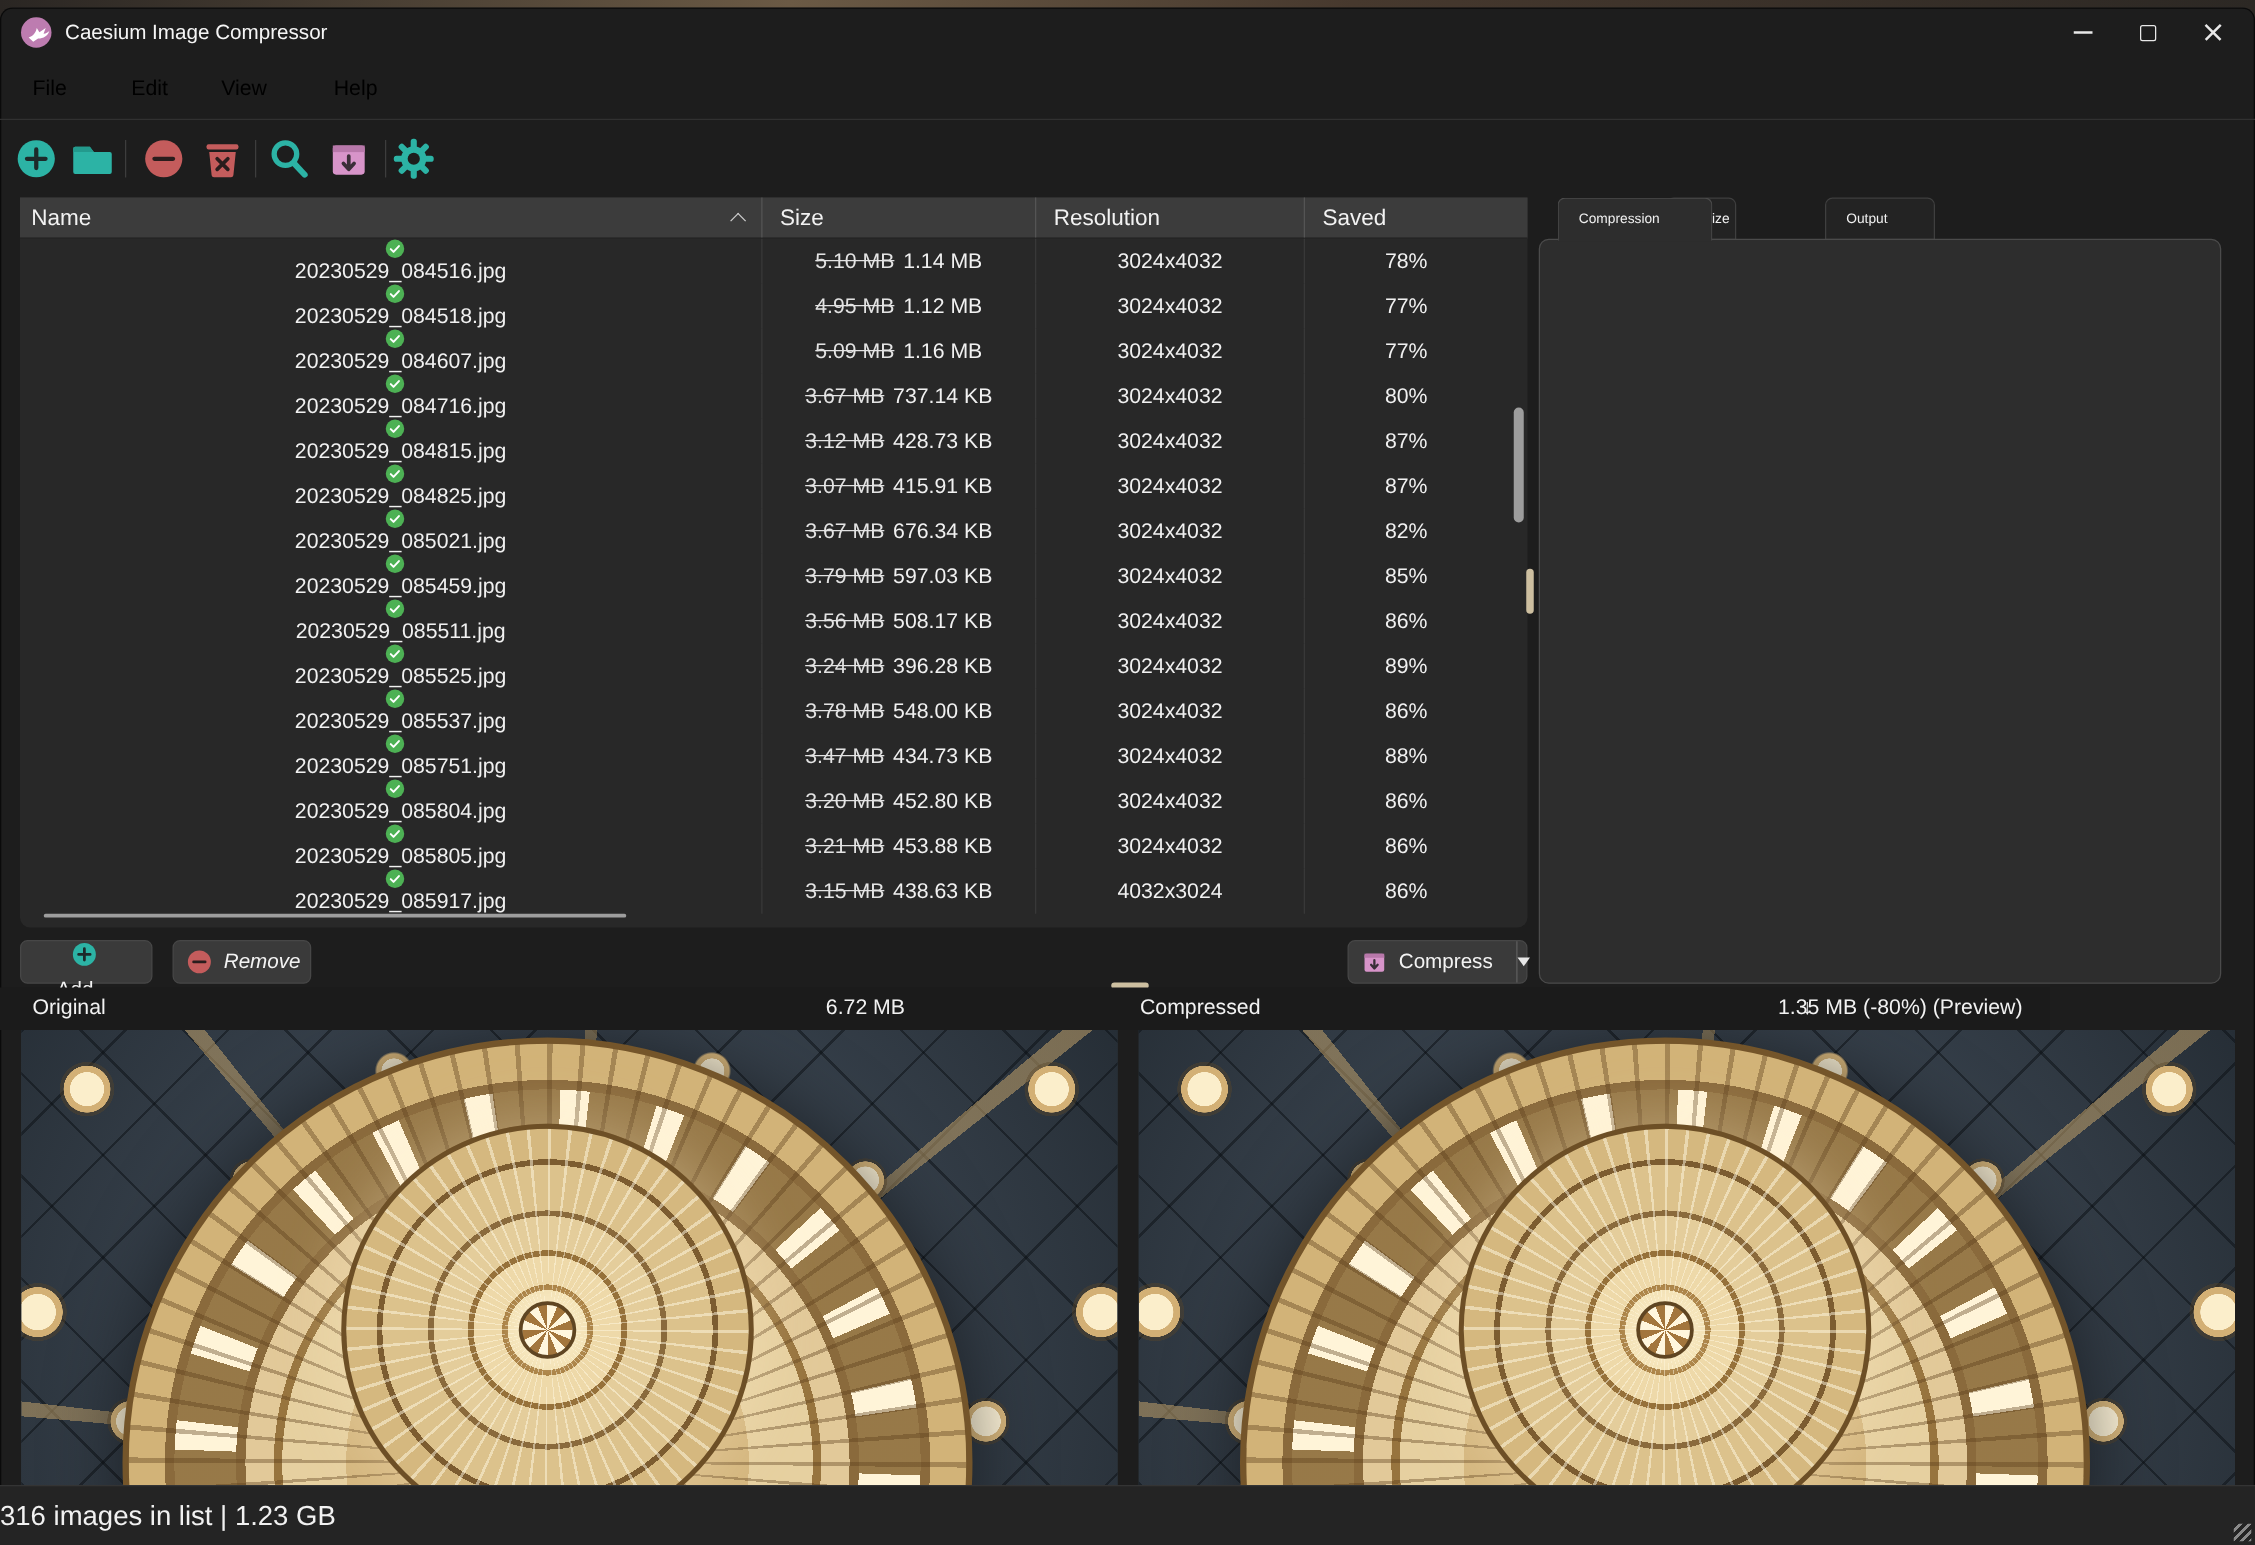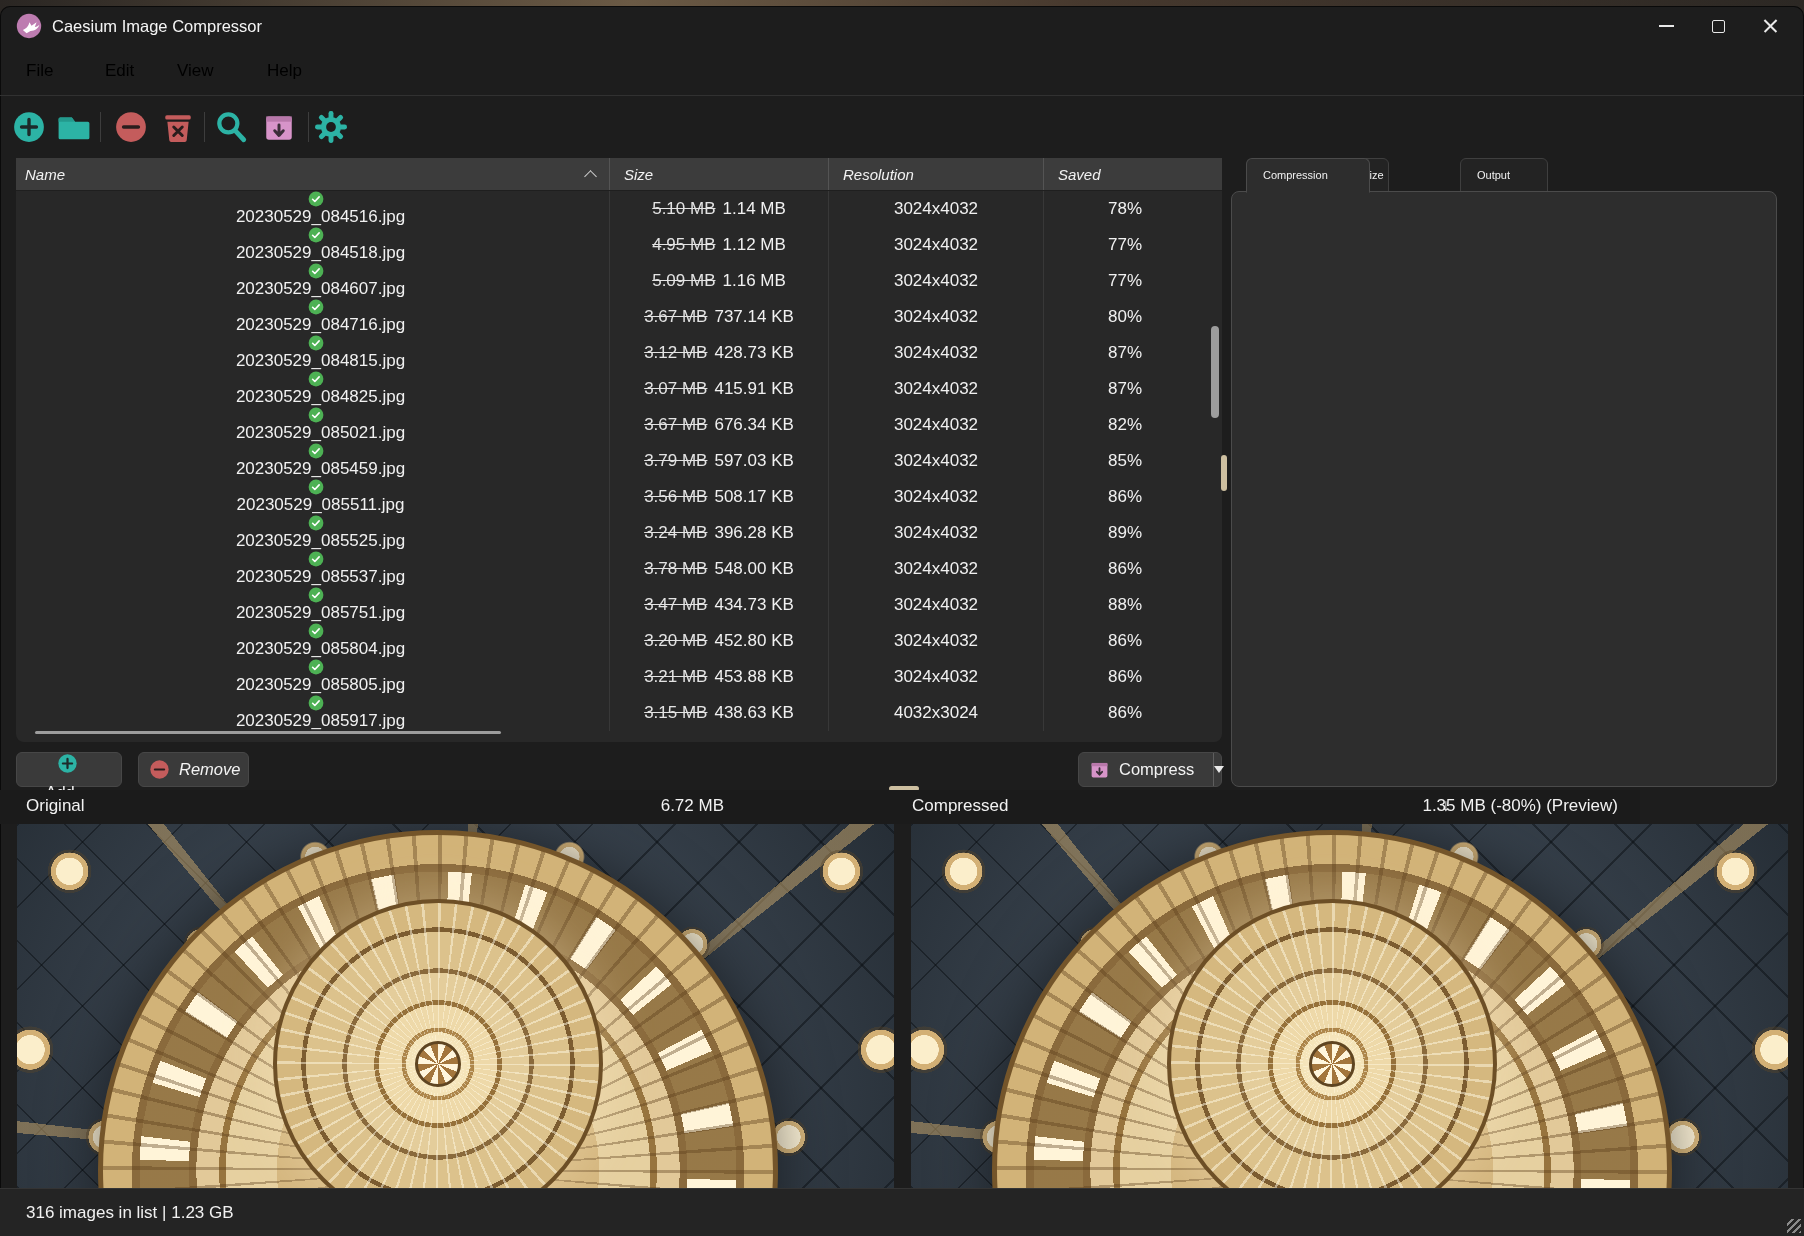--- a/index.html
+++ b/index.html
@@ -29,21 +29,21 @@
   .menubar { left:0; top:46px; width:1804px; height:49px; }
   .menu-item { position:absolute; top:10px; height:30px; line-height:30px; padding:0 9px; border-radius:5px; color:#000000; }
 
   
   .toolbar { left:0; top:95px; width:1804px; height:62px; border-top:1px solid #313131; }
   .tbtn { position:absolute; top:12px; width:38px; height:38px; border-radius:6px; display:flex; align-items:center; justify-content:center; }
   .tsep { position:absolute; top:16px; width:1px; height:30px; background:#3d3d3d; }
 
   
   .table { left:16px; top:158px; width:1206px; height:584px; background:#282828; border-radius:0 0 8px 8px; }
-  .thead { display:flex; height:33px; background:#3c3c3c; border-bottom:1px solid #1f1f1f; font-size:15px;font-style:italic; }
+  .thead { display:flex; height:33px; background:#3c3c3c; border-bottom:1px solid #1f1f1f; font-size:18px; }
   .th { display:flex; align-items:center; padding-left:14px; border-right:1px solid #545454; color:#f2f2f2; position:relative; }
   .th.c1 { width:594px; padding-left:9px; }
   .th.c2 { width:219px; } .th.c3 { width:215px; } .th.c4 { flex:1; border-right:none; }
   .sortchev { position:absolute; right:14px; width:9px; height:9px; border-right:1.8px solid #cfcfcf; border-bottom:1.8px solid #cfcfcf; transform:rotate(-135deg); top:14px; }
   .tbody { position:relative; }
   .trow { display:flex; height:36px; font-size:17px; }
   .td { display:flex; align-items:center; border-right:1px solid #383838; height:36px; }
   .td.c1 { width:594px; padding-left:6px;flex-direction:column; }
   .td.c2 { width:219px; justify-content:center; }
   .td.c3 { width:215px; justify-content:center; }
@@ -133,21 +133,21 @@
       repeating-conic-gradient(from 0deg, rgba(255,248,225,.5) 0 1deg, transparent 1deg 6deg),
       radial-gradient(circle, #fff8e2 0 5%, #6e5128 5% 7%, #f3e2b5 7% 14%, #a98043 14% 16%, #eed9a9 16% 26%, #96713a 26% 28%,
         #e4cd9b 28% 40%, #8a6a3c 40% 42%, #dcc28c 42% 58%, #7c5c30 58% 60%, #d5b87f 60% 78%, #74552a 78% 80%, #cbae6f 80% 100%);
     box-shadow:0 0 46px 8px rgba(255,238,200,.28); }
   .rosette { position:absolute; width:46px; height:46px; left:calc(48% - 23px); top:calc(66% - 23px); border-radius:50%;
     background:repeating-conic-gradient(#fff6dd 0 22.5deg, #a3763d 22.5deg 45deg); border:3px solid #5f4522;
     box-shadow:0 0 18px rgba(255,240,210,.8); }
 
   
   .statusbar { left:0; top:1188px; width:1804px; height:48px; background:#242424; border-top:1px solid #343434; display:flex; align-items:center; }
-  .statusbar span { margin-left:26px; font-size:17px; }
+  .statusbar span { font-size:22px; }
   .grip { position:absolute; right:3px; bottom:3px; width:14px; height:14px;
     background:repeating-linear-gradient(135deg, transparent 0 3px, #8a8a8a 3px 5px); }
 </style>
 </head>
 <body>
 
 <div class="window-bg"></div>
 
 <div class="abs titlebar">
   <svg class="applogo" viewBox="0 0 32 32">

